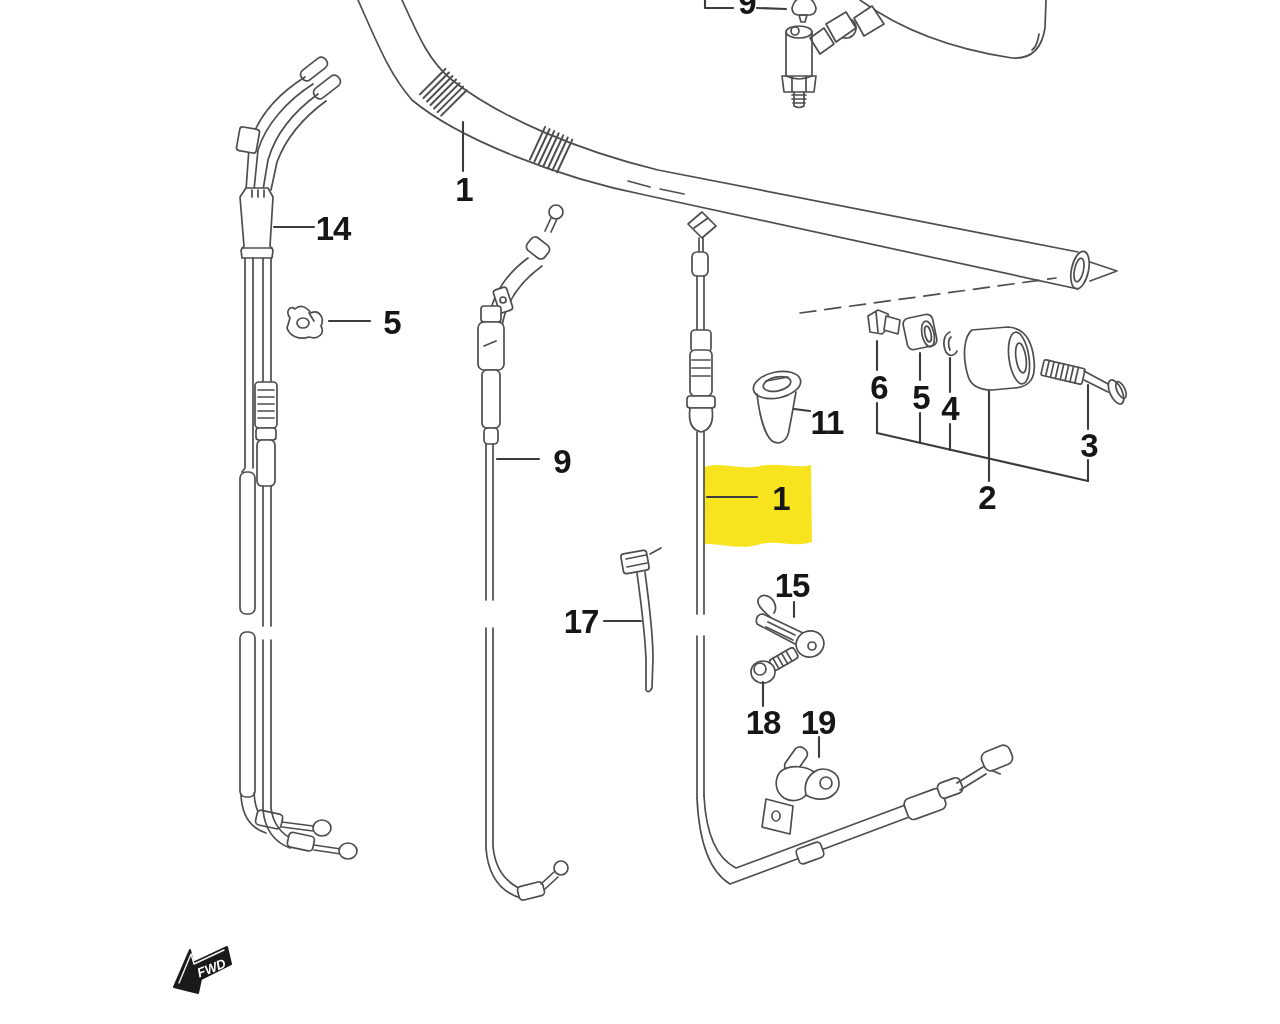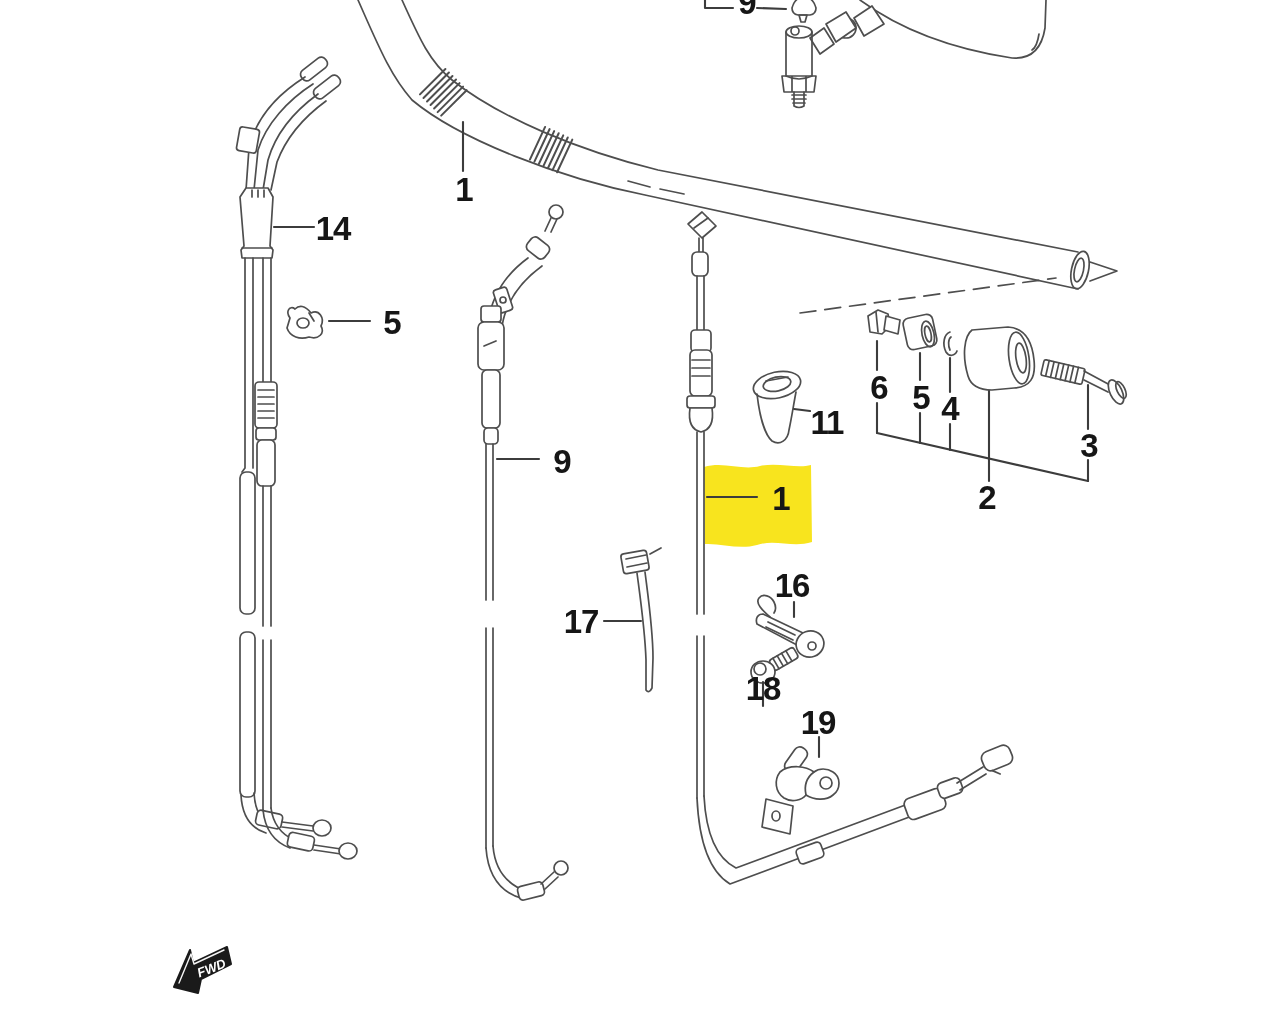--- a/index.html
+++ b/index.html
@@ -239,18 +239,18 @@
 <div class="plabel" style="left:333px;top:228px">14</div>
 <div class="plabel" style="left:392px;top:322px">5</div>
 <div class="plabel" style="left:562px;top:461px">9</div>
 <div class="plabel" style="left:781px;top:498px">1</div>
 <div class="plabel" style="left:827px;top:422px">11</div>
 <div class="plabel" style="left:879px;top:387px">6</div>
 <div class="plabel" style="left:921px;top:397px">5</div>
 <div class="plabel" style="left:950px;top:408px">4</div>
 <div class="plabel" style="left:987px;top:497px">2</div>
 <div class="plabel" style="left:1089px;top:445px">3</div>
-<div class="plabel" style="left:792px;top:585px">16</div>
+<div class="plabel" style="left:792px;top:585px">15</div>
 <div class="plabel" style="left:581px;top:621px">17</div>
-<div class="plabel" style="left:763px;top:688px">18</div>
+<div class="plabel" style="left:763px;top:722px">18</div>
 <div class="plabel" style="left:818px;top:722px">19</div>
 
 </div>
 
 </body></html>

